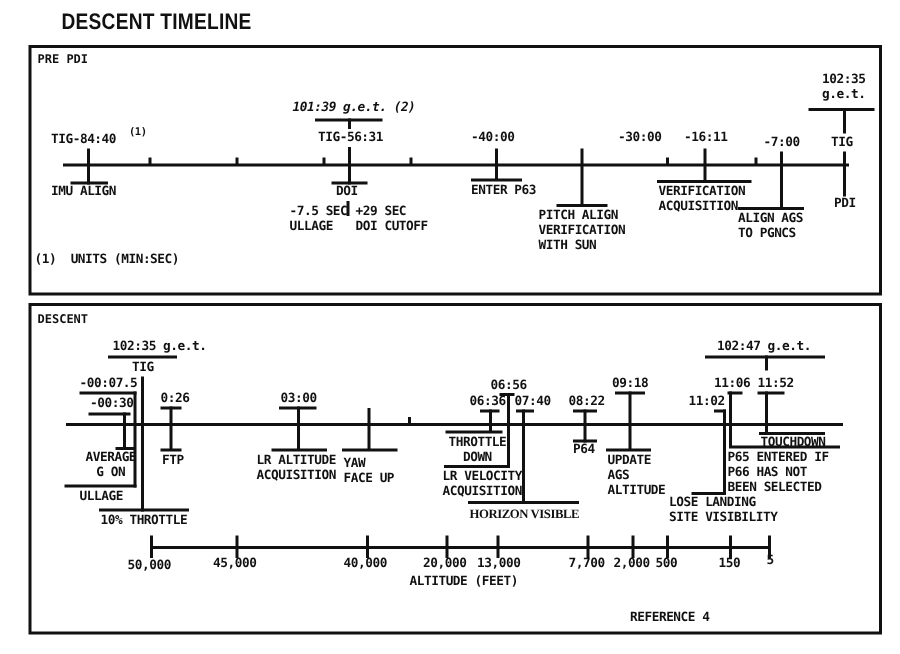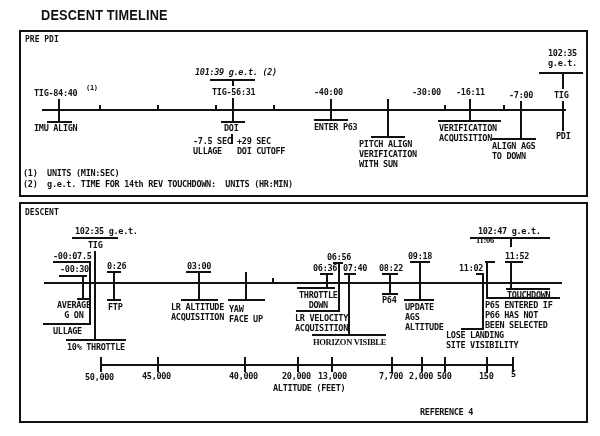--- a/index.html
+++ b/index.html
@@ -77,35 +77,34 @@
     <div class="hl" style="left:438px;top:120px;width:63px;"></div>
     <div class="t" style="left:439px;top:123px;">VERIFICATION
 ACQUISITION</div>
   </div>
 
   <div>
     <div class="t" style="left:509px;top:90px;">-7:00</div>
     <div class="vl" style="left:520px;top:101px;height:38px;"></div>
     <div class="hl" style="left:492px;top:138px;width:44px;"></div>
     <div class="t" style="left:492px;top:141px;">ALIGN AGS
-TO DOWN</div>
+TO PGNCS</div>
   </div>
 
   <div>
     <div class="t" style="left:548px;top:48px;">102:35
 g.e.t.</div>
     <div class="hl" style="left:539px;top:72px;width:44px;"></div>
     <div class="vl" style="left:562px;top:72px;height:17px;"></div>
     <div class="t" style="left:554px;top:90px;">TIG</div>
     <div class="vl" style="left:562px;top:101px;height:30px;"></div>
     <div class="t" style="left:556px;top:131px;">PDI</div>
   </div>
 
   <div class="t" style="left:23px;top:168px;">(1)  UNITS (MIN:SEC)</div>
-  <div class="t" style="left:23px;top:179px;">(2)  g.e.t. TIME FOR 14th REV TOUCHDOWN:  UNITS (HR:MIN)</div>
 </div>
 
 <div class="frame" style="left:19px;top:202px;width:569px;height:221px;"></div>
 <div class="sec-label" style="left:25px;top:208px;">DESCENT</div>
 
 <div class="layer">
   <div class="axisline" style="left:44px;top:282px;width:518px;"></div>
   <div class="vl" style="left:272px;top:278px;height:5px;"></div>
 
   <div>
@@ -205,21 +204,21 @@
   <div>
     <div class="t" style="left:459px;top:263px;">11:02</div>
     <div class="hl" style="left:476px;top:273px;width:8px;"></div>
     <div class="vl" style="left:482px;top:273px;height:57px;"></div>
     <div class="hl" style="left:461px;top:328px;width:23px;"></div>
     <div class="t" style="left:446px;top:330px;">LOSE LANDING
 SITE VISIBILITY</div>
   </div>
 
   <div>
-    <div class="t" style="left:476px;top:235px;font-family:Liberation Serif, serif;">11:06</div>
+    <div class="t" style="left:476px;top:251px;">11:06</div>
     <div class="hl" style="left:485px;top:261px;width:10px;"></div>
     <div class="vl" style="left:486px;top:261px;height:37px;"></div>
     <div class="hl" style="left:486px;top:297px;width:74px;"></div>
     <div class="t" style="left:485px;top:300px;">P65 ENTERED IF
 P66 HAS NOT
 BEEN SELECTED</div>
   </div>
 
   <div>
     <div class="t" style="left:478px;top:226px;">102:47 g.e.t.</div>

